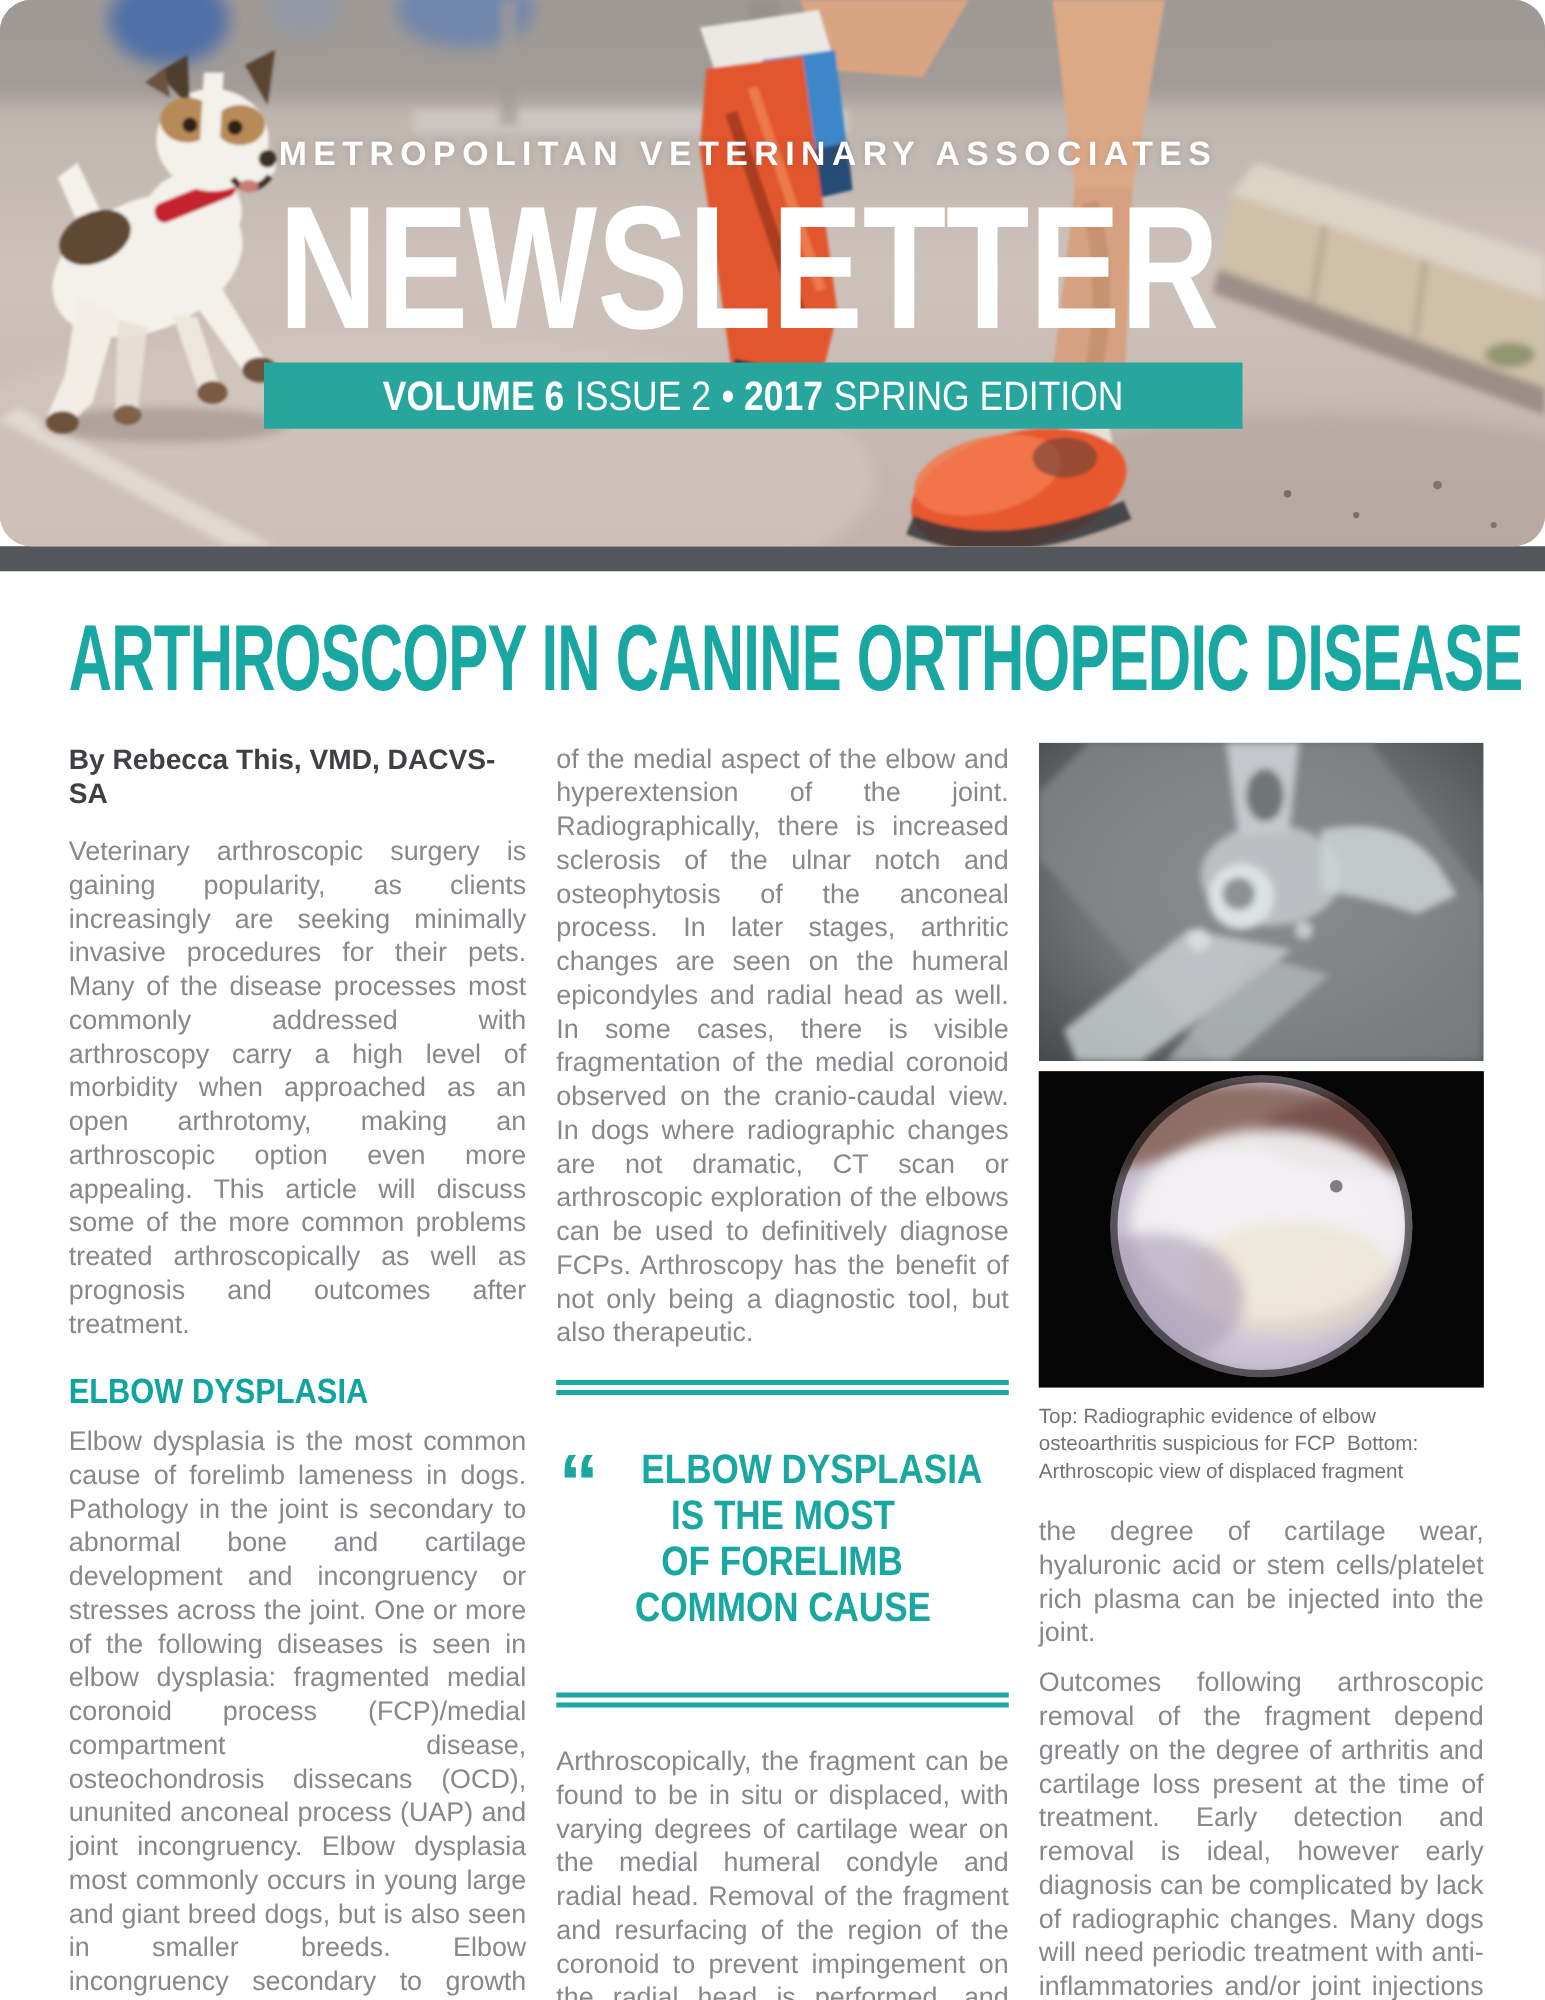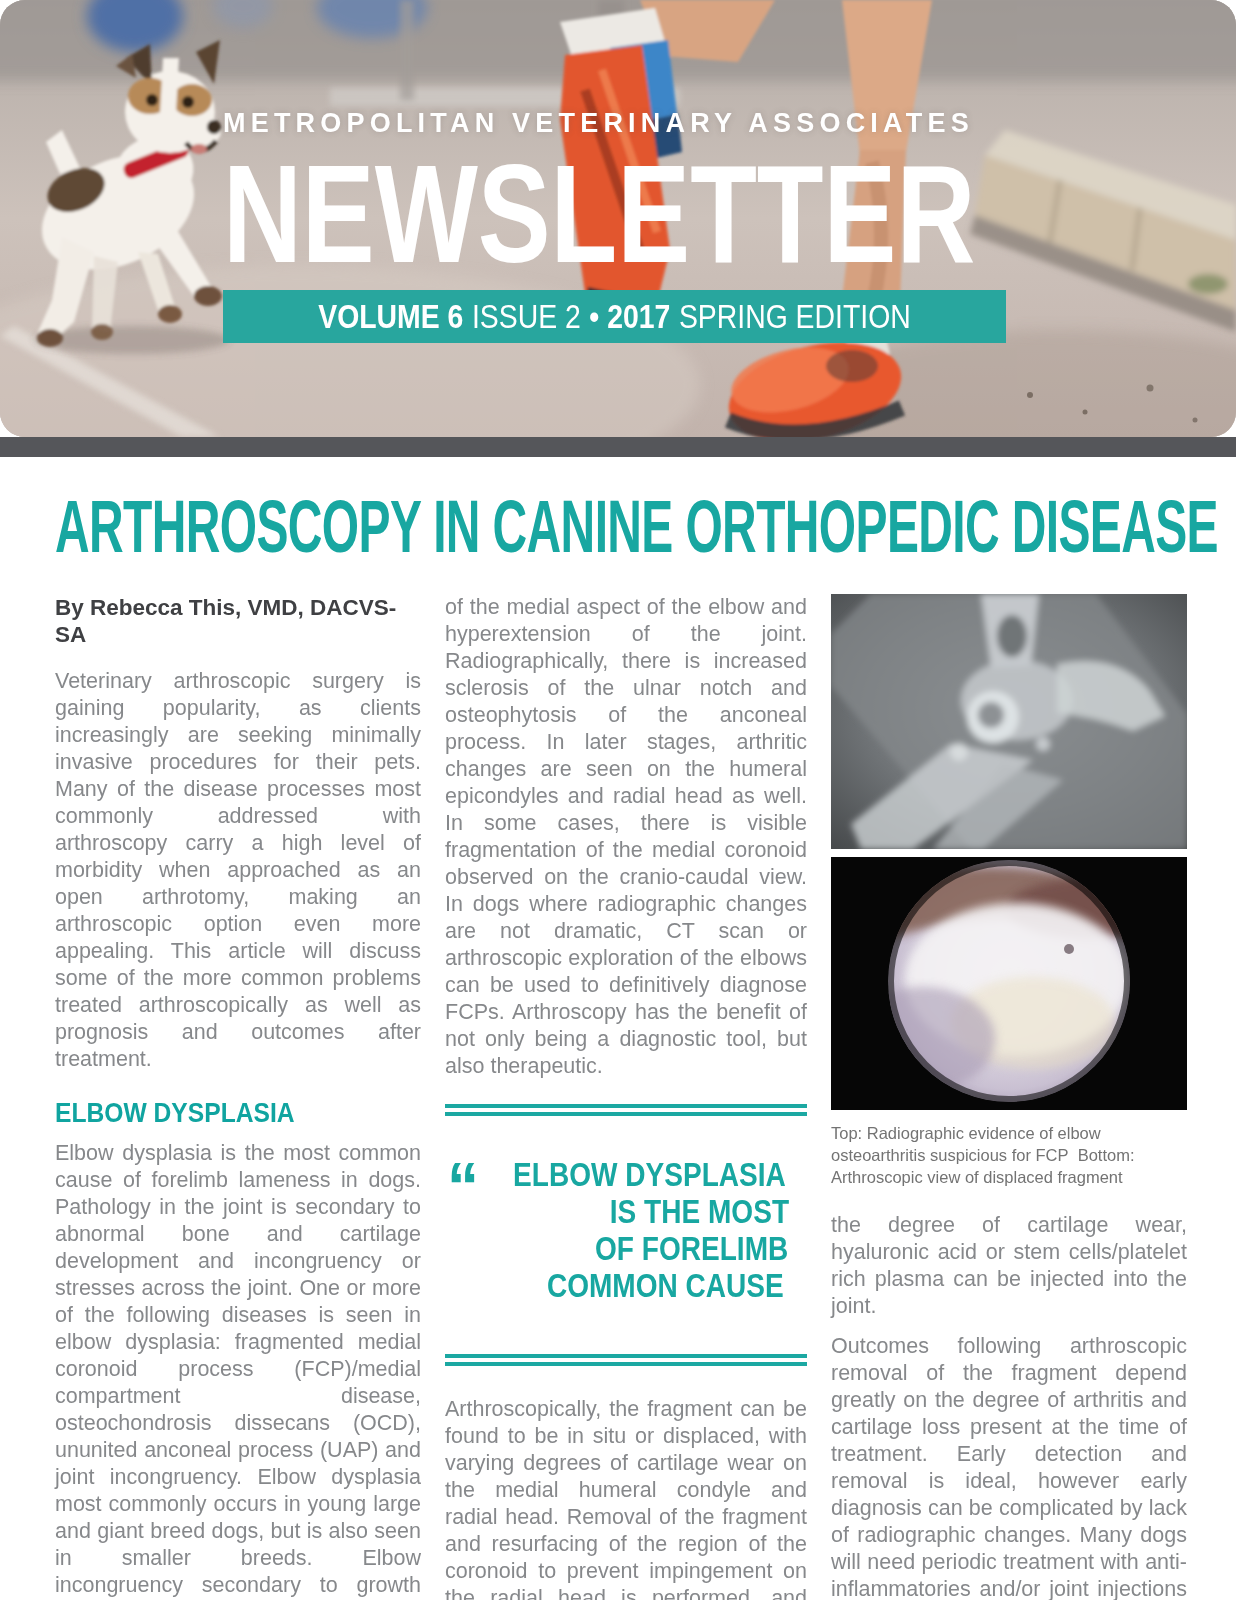--- a/index.html
+++ b/index.html
@@ -7,21 +7,21 @@
         font-family:"Liberation Sans","DejaVu Sans",sans-serif;}
 
   
   .hero{position:relative;width:1236px;height:437px;overflow:hidden;background:#c3b8b1;border-radius:25px;}
   .hero svg{position:absolute;left:0;top:0;}
   .hero-text{position:absolute;left:223px;top:108px;width:786px;color:#ffffff;}
   .brand-line{font-size:27px;font-weight:bold;letter-spacing:5.2px;white-space:nowrap;
               text-shadow:0 0 6px rgba(90,80,75,.25);}
   .news-title{margin-top:4px;font-size:140px;line-height:1.02;font-weight:bold;white-space:nowrap;}
   .squeezeL{display:inline-block;transform:scaleX(0.78);transform-origin:0 50%;}
-  .banner{position:absolute;left:223px;top:290px;width:783px;height:53px;background:#28a69e;
+  .banner{position:absolute;left:211px;top:290px;width:783px;height:53px;background:#28a69e;
           display:flex;align-items:center;justify-content:center;}
   .banner-inner{color:#fff;font-size:33px;white-space:nowrap;display:inline-block;
                 transform:scaleX(0.86);transform-origin:50% 50%;letter-spacing:0px;}
   .banner-inner .b{font-weight:bold;}
   .banner-inner .r{font-weight:normal;}
   .banner-inner span{margin:0 5px;}
   .divider-bar{width:1236px;height:20px;background:#55565a;}
 
   
   .article{padding:0 49px 0 55px;}
@@ -34,21 +34,21 @@
   .col2{width:362px;}
   .col3{width:356px;}
   .byline{color:#3f4043;font-weight:bold;font-size:22.5px;text-align:left;margin:0 0 20px 0;}
   .col p.body{margin:0 0 13px 0;}
   .subhead{color:#10a4a0;font-weight:bold;font-size:28px;margin:26px 0 14px 0;text-align:left;}
   .subhead .squeezeS{display:inline-block;transform:scaleX(0.88);transform-origin:0 50%;}
 
   
   .pq-rules{margin:24px 0 0 0;}
   .pq-rules .pq-rule{height:4px;background:#1ba8a2;margin-bottom:4px;}
-  .pq{padding:36px 2px 26px 2px;text-align:right;color:#18a7a1;font-weight:bold;}
+  .pq{padding:36px 2px 26px 2px;text-align:center;color:#18a7a1;font-weight:bold;}
   .pq-line{font-size:33px;line-height:37px;white-space:nowrap;}
   .pq-line .sq{display:inline-block;transform:scaleX(0.85);transform-origin:50% 50%;}
   .pq-open,.pq-close{font-size:64px;line-height:0;color:#18a7a1;font-weight:bold;}
   .pq-open{vertical-align:-22px;margin-right:10px;}
   .pq-close{vertical-align:-26px;margin-left:8px;}
   .pq-after{margin-top:30px !important;}
 
   
   .fig{width:356px;overflow:hidden;line-height:0;}
   .fig-xray{height:255px;margin-bottom:8px;}

